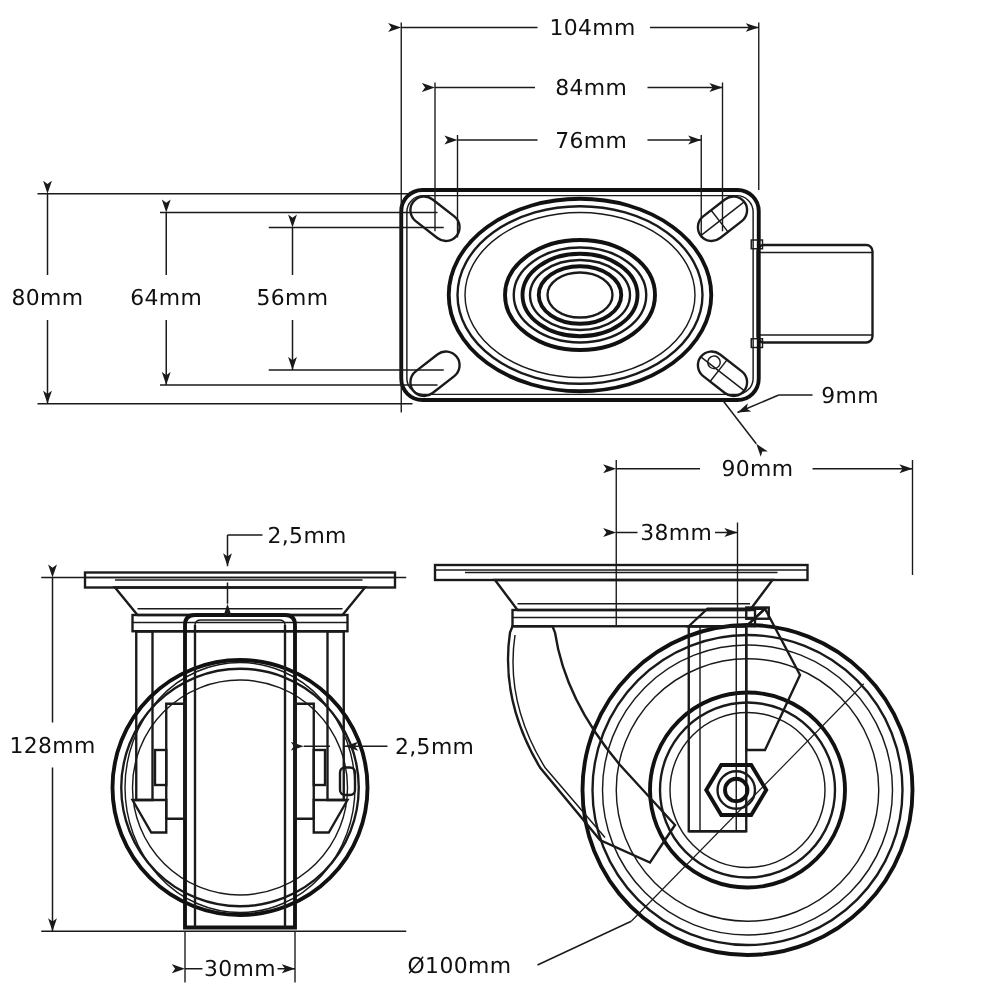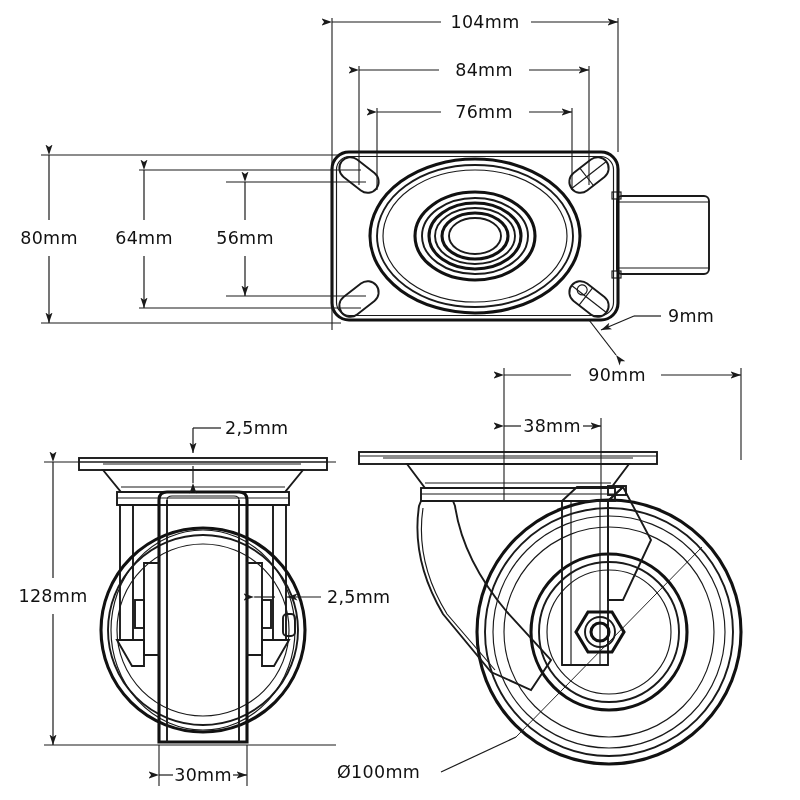--- a/index.html
+++ b/index.html
@@ -11,21 +11,20 @@
   body {
     width: 800px;
     height: 800px;
     font-family: "DejaVu Sans", "Liberation Sans", sans-serif;
     overflow: hidden;
   }
   #drawing-root {
     position: relative;
     width: 712px;
     height: 800px;
-    margin-left: 11px;
   }
   svg#drawing {
     display: block;
     width: 800px;
     height: 800px;
   }
   .thin  { fill: none; stroke: #1a1a1a; stroke-width: 1.15; }
   .med   { fill: none; stroke: #1a1a1a; stroke-width: 1.9; }
   .thick { fill: none; stroke: #111111; stroke-width: 3.1; }
   .dimline { fill: none; stroke: #1a1a1a; stroke-width: 1.2; }

